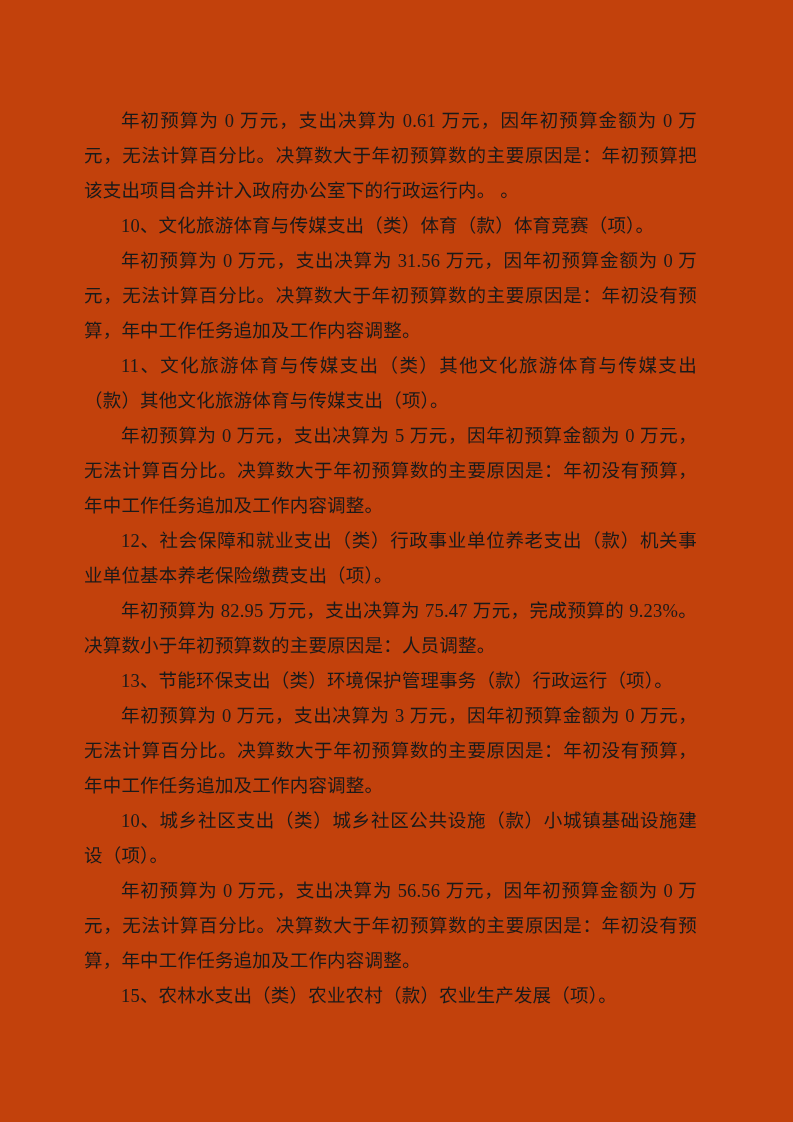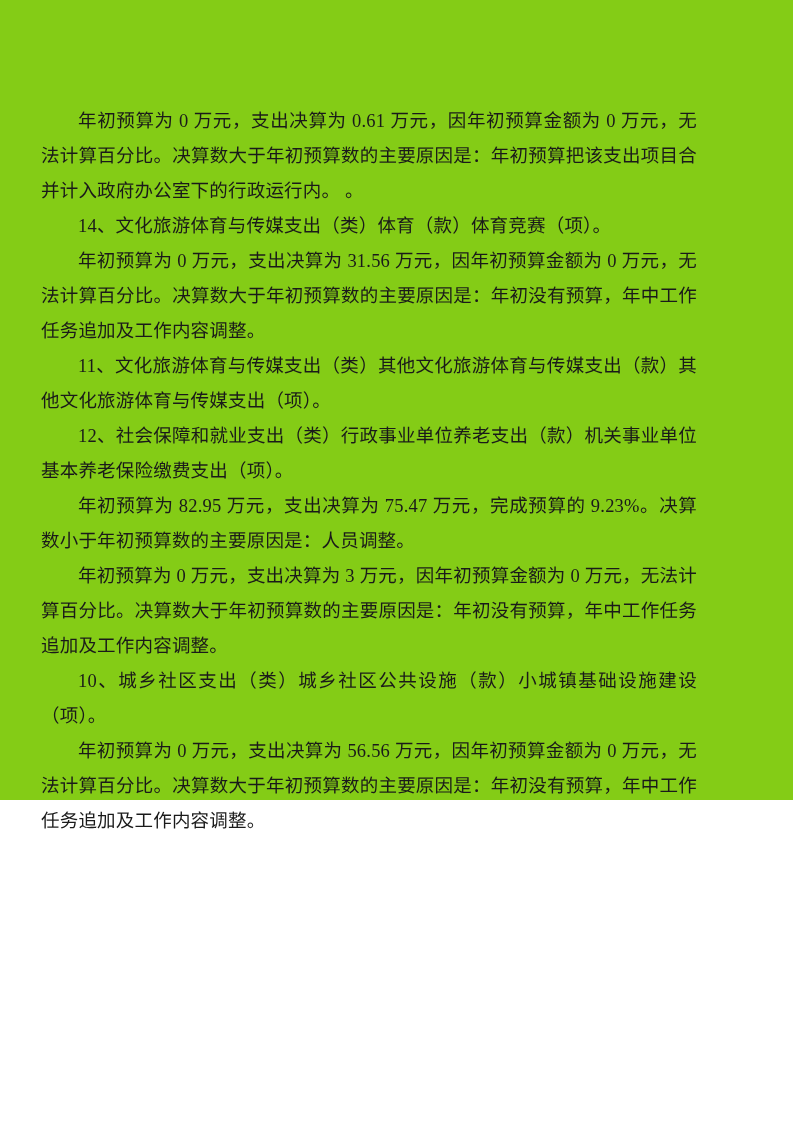--- a/index.html
+++ b/index.html
@@ -9,45 +9,48 @@
   }
   body {
     width: 793px;
     height: 1122px;
     overflow: hidden;
     font-family: "Liberation Serif", "DejaVu Serif", serif;
   }
   .page {
     box-sizing: border-box;
     width: 793px;
-    height: 800px;
-    padding: 104px 96px 40px 41px;
-    background: #84cc16;
+    height: 1122px;
+    padding: 104px 96px 40px 84px;
+    background: #c2410c;
   }
   .doc-body p {
     margin: 0;
     padding: 0;
     font-size: 18.5px;
     line-height: 35px;
     color: #1a1a1a;
     text-align: justify;
     text-align-last: left;
     text-indent: 2em;
     word-break: normal;
     letter-spacing: 0.2px;
   }
 </style>
 </head>
 <body>
 
 <div class="page">
   <div class="doc-body">
     <p>年初预算为 0 万元，支出决算为 0.61 万元，因年初预算金额为 0 万元，无法计算百分比。决算数大于年初预算数的主要原因是：年初预算把该支出项目合并计入政府办公室下的行政运行内。 。</p>
-    <p>14、文化旅游体育与传媒支出（类）体育（款）体育竞赛（项）。</p>
+    <p>10、文化旅游体育与传媒支出（类）体育（款）体育竞赛（项）。</p>
     <p>年初预算为 0 万元，支出决算为 31.56 万元，因年初预算金额为 0 万元，无法计算百分比。决算数大于年初预算数的主要原因是：年初没有预算，年中工作任务追加及工作内容调整。</p>
     <p>11、文化旅游体育与传媒支出（类）其他文化旅游体育与传媒支出（款）其他文化旅游体育与传媒支出（项）。</p>
+    <p>年初预算为 0 万元，支出决算为 5 万元，因年初预算金额为 0 万元，无法计算百分比。决算数大于年初预算数的主要原因是：年初没有预算，年中工作任务追加及工作内容调整。</p>
     <p>12、社会保障和就业支出（类）行政事业单位养老支出（款）机关事业单位基本养老保险缴费支出（项）。</p>
     <p>年初预算为 82.95 万元，支出决算为 75.47 万元，完成预算的 9.23%。决算数小于年初预算数的主要原因是：人员调整。</p>
+    <p>13、节能环保支出（类）环境保护管理事务（款）行政运行（项）。</p>
     <p>年初预算为 0 万元，支出决算为 3 万元，因年初预算金额为 0 万元，无法计算百分比。决算数大于年初预算数的主要原因是：年初没有预算，年中工作任务追加及工作内容调整。</p>
     <p>10、城乡社区支出（类）城乡社区公共设施（款）小城镇基础设施建设（项）。</p>
     <p>年初预算为 0 万元，支出决算为 56.56 万元，因年初预算金额为 0 万元，无法计算百分比。决算数大于年初预算数的主要原因是：年初没有预算，年中工作任务追加及工作内容调整。</p>
+    <p>15、农林水支出（类）农业农村（款）农业生产发展（项）。</p>
   </div>
 </div>
 
 </body></html>

